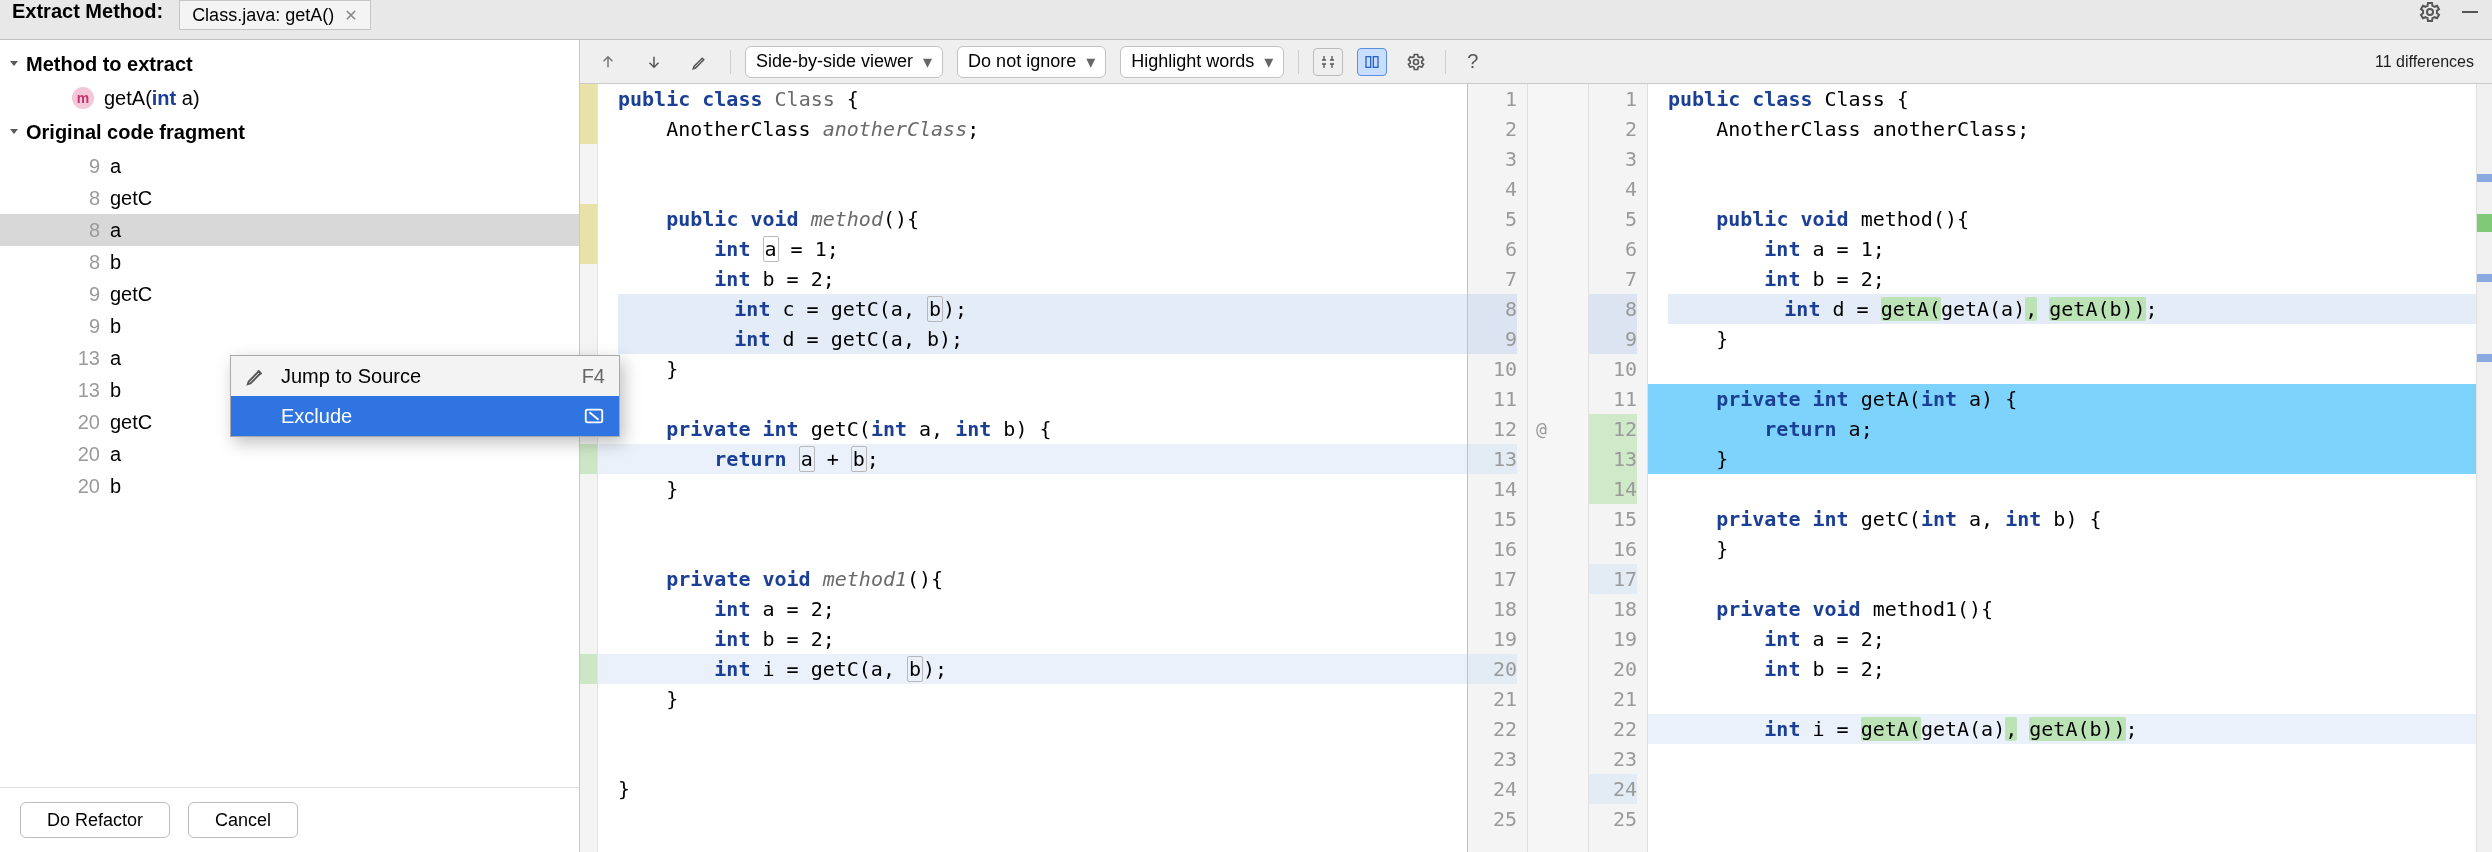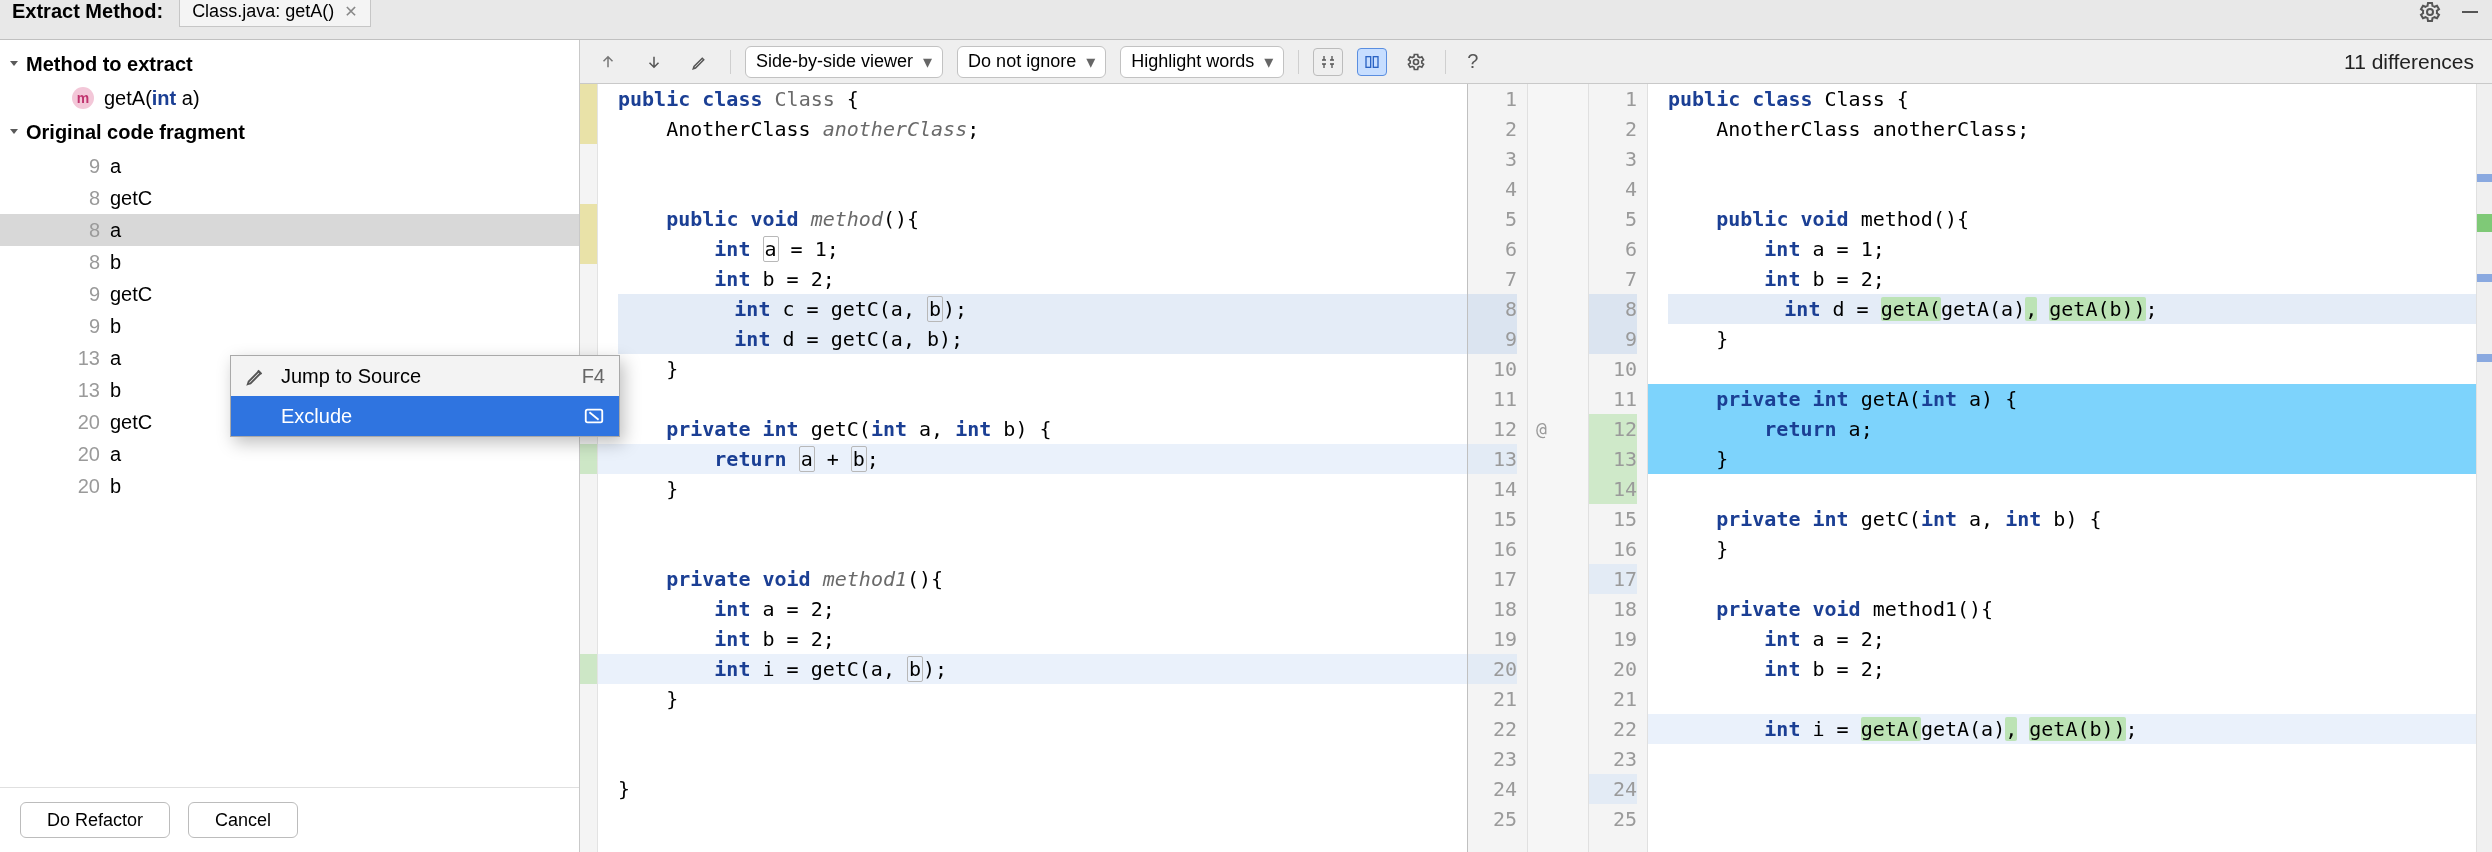--- a/index.html
+++ b/index.html
@@ -14,21 +14,21 @@
     transform-origin: top left;
   }
   .root { display: flex; flex-direction: column; height: 100%; }
 
   
   .topbar {
     height: 40px;
     background: #e8e8e8;
     border-bottom: 1px solid #c0c0c0;
     display: flex;
-    align-items: center;
+    align-items: flex-start;
     padding: 0 10px 16px 12px;
     gap: 16px;
   }
   .topbar .label-strong { font-weight: 700; font-size: 20px; }
   .tab {
     display: flex; align-items: center; gap: 10px;
     height: 30px; padding: 0 12px;
     background: #f4f4f4;
     border: 1px solid #c6c6c6;
     border-radius: 0;
@@ -109,21 +109,21 @@
     display: flex; align-items: center; gap: 10px; font-size: 18px;
   }
   .dd .chev { color: #666; }
   .tb-sep { width: 1px; height: 24px; background: #cfcfcf; }
   .ico-toggle {
     width: 30px; height: 28px; border: 1px solid #bcbcbc; border-radius: 4px;
     display:flex; align-items:center; justify-content:center; background:#efefef;
   }
   .ico-toggle.active { background:#c7deff; border-color:#5a8ee0; }
   .toolbar .spacer { flex: 1; }
-  .diffcount { font-size: 21px; color: #222; padding-right: 6px; }
+  .diffcount { font-size: 16px; color: #222; padding-right: 6px; }
 
   
   .panes { flex: 1; display: flex; min-height: 0; font-family: "Menlo","Consolas",monospace; font-size: 20px; }
   .pane { display:flex; flex-direction:column; background:#fff; position:relative; }
   .pane.left { width: 870px; border-right:1px solid #c0c0c0; }
   .gutter-col { width: 60px; background:#f4f4f4; border-right:1px solid #e0e0e0; text-align:right; color:#9a9a9a; padding-right:10px; }
   .gutter-col.l2 { border-left:1px solid #e0e0e0; }
   .middle { width: 60px; background:#f6f6f6; position:relative; }
   .pane.right { flex:1; }
 

